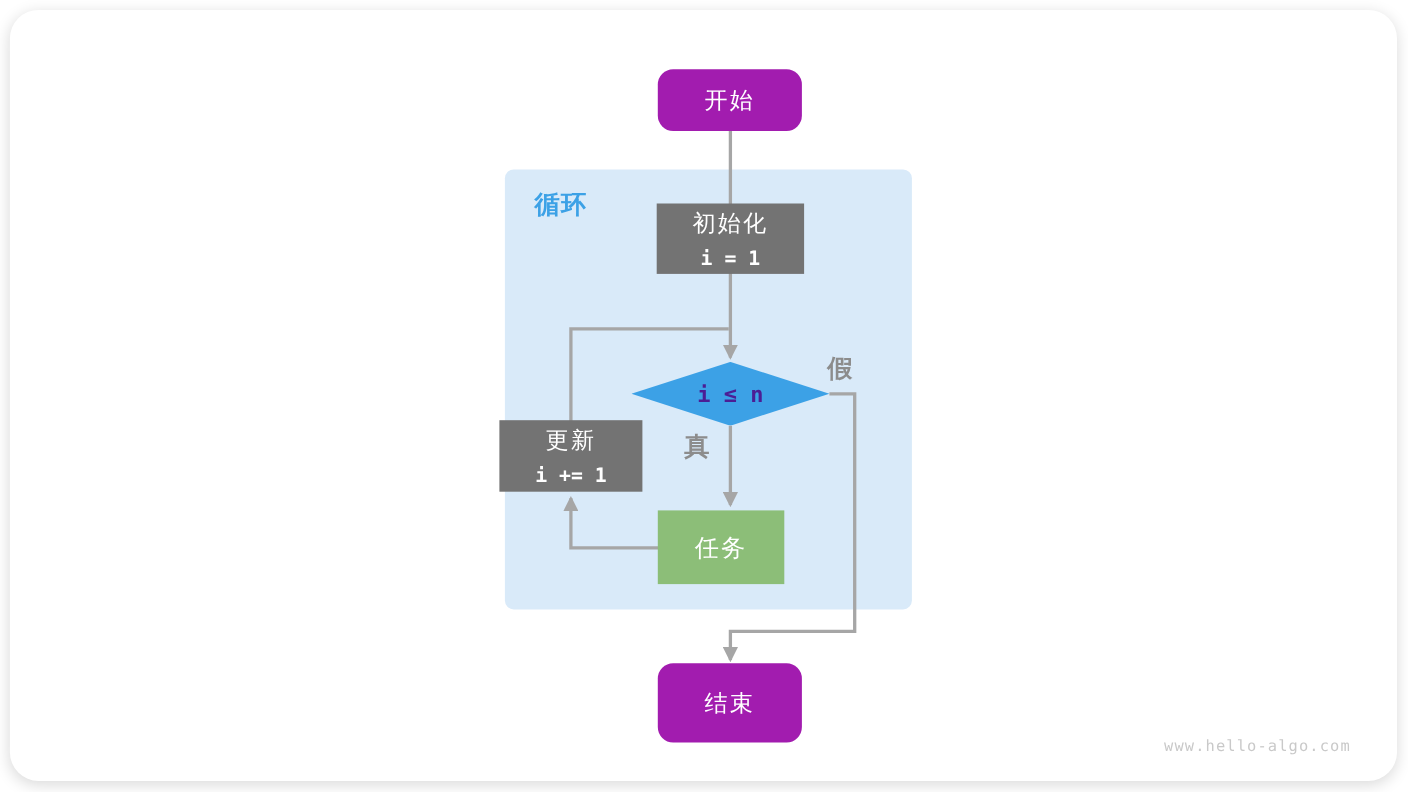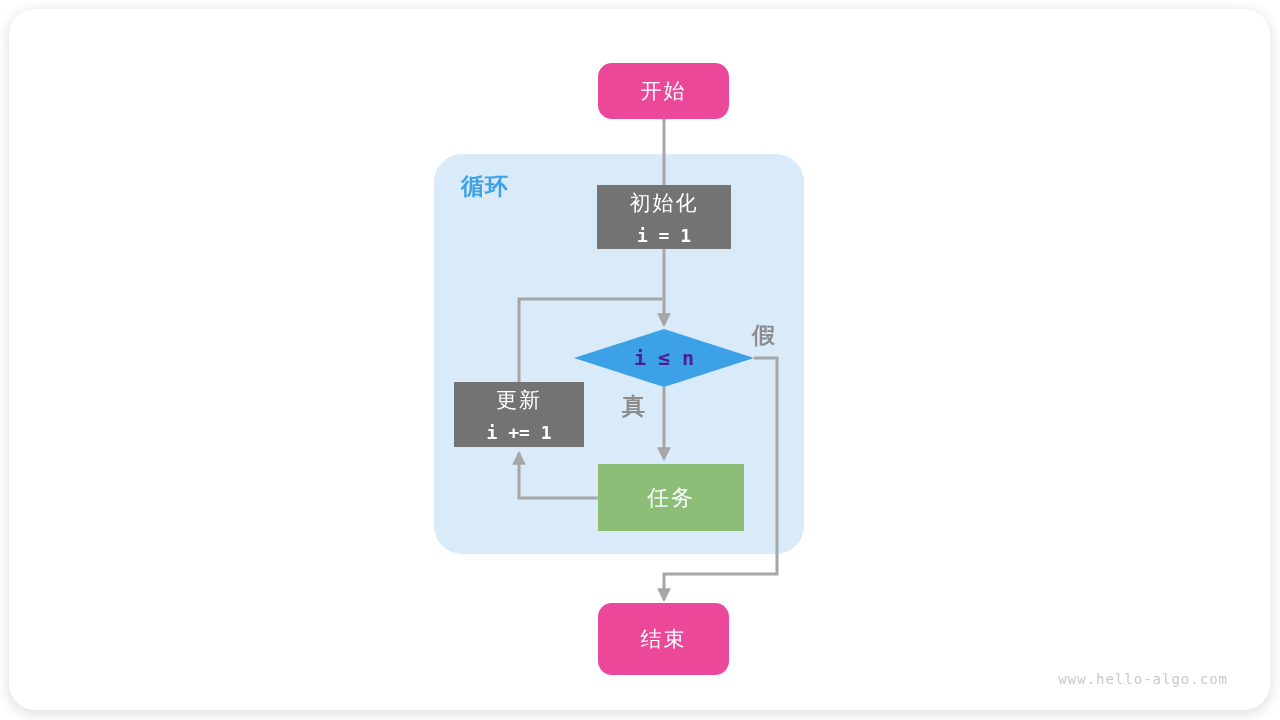--- a/index.html
+++ b/index.html
@@ -13,24 +13,24 @@
     position: absolute;
     left: 9px; top: 9px;
     width: 1261px; height: 701px;
     background: #ffffff;
     border-radius: 26px;
     box-shadow: 0 3px 14px rgba(0,0,0,0.15);
     overflow: hidden;
   }
   .loop-container {
     position: absolute;
-    left: 425px; top: 145px;
+    left: 450px; top: 145px;
     width: 370px; height: 400px;
     background: #D9EAF9;
-    border-radius: 28px;
+    border-radius: 8px;
     z-index: 1;
   }
   .loop-label {
     position: absolute;
     left: 27px; top: 17px;
     font-size: 23px;
     font-weight: bold;
     color: #3CA1E6;
     letter-spacing: 1px;
   }
@@ -53,27 +53,27 @@
   .node .node-title {
     font-size: 21px;
     letter-spacing: 2px;
   }
   .node .node-code {
     font-family: "DejaVu Sans Mono", monospace;
     font-size: 18px;
     font-weight: bold;
     margin-top: 8px;
   }
-  .gray  { background: #ec4899; border-radius: 14px; }
+  .gray  { background: #a21caf; border-radius: 14px; }
   .blue  { background: #737373; }
   .green { background: #8CBE78; }
   .node-start  { left: 589px; top: 54px;  width: 131px; height: 56px; }
   .node-init   { left: 588px; top: 176px; width: 134px; height: 64px; }
   .node-update { left: 445px; top: 373px; width: 130px; height: 65px; }
-  .node-task   { left: 589px; top: 455px; width: 146px; height: 67px; }
+  .node-task   { left: 589px; top: 455px; width: 115px; height: 67px; }
   .node-end    { left: 589px; top: 594px; width: 131px; height: 72px; }
   .node-task .node-title { font-size: 22px; }
   .diamond {
     position: absolute;
     left: 565px; top: 320px;
     width: 180px; height: 58px;
     background: #3CA1E6;
     clip-path: polygon(50% 0, 100% 50%, 50% 100%, 0 50%);
     display: flex;
     align-items: center;

